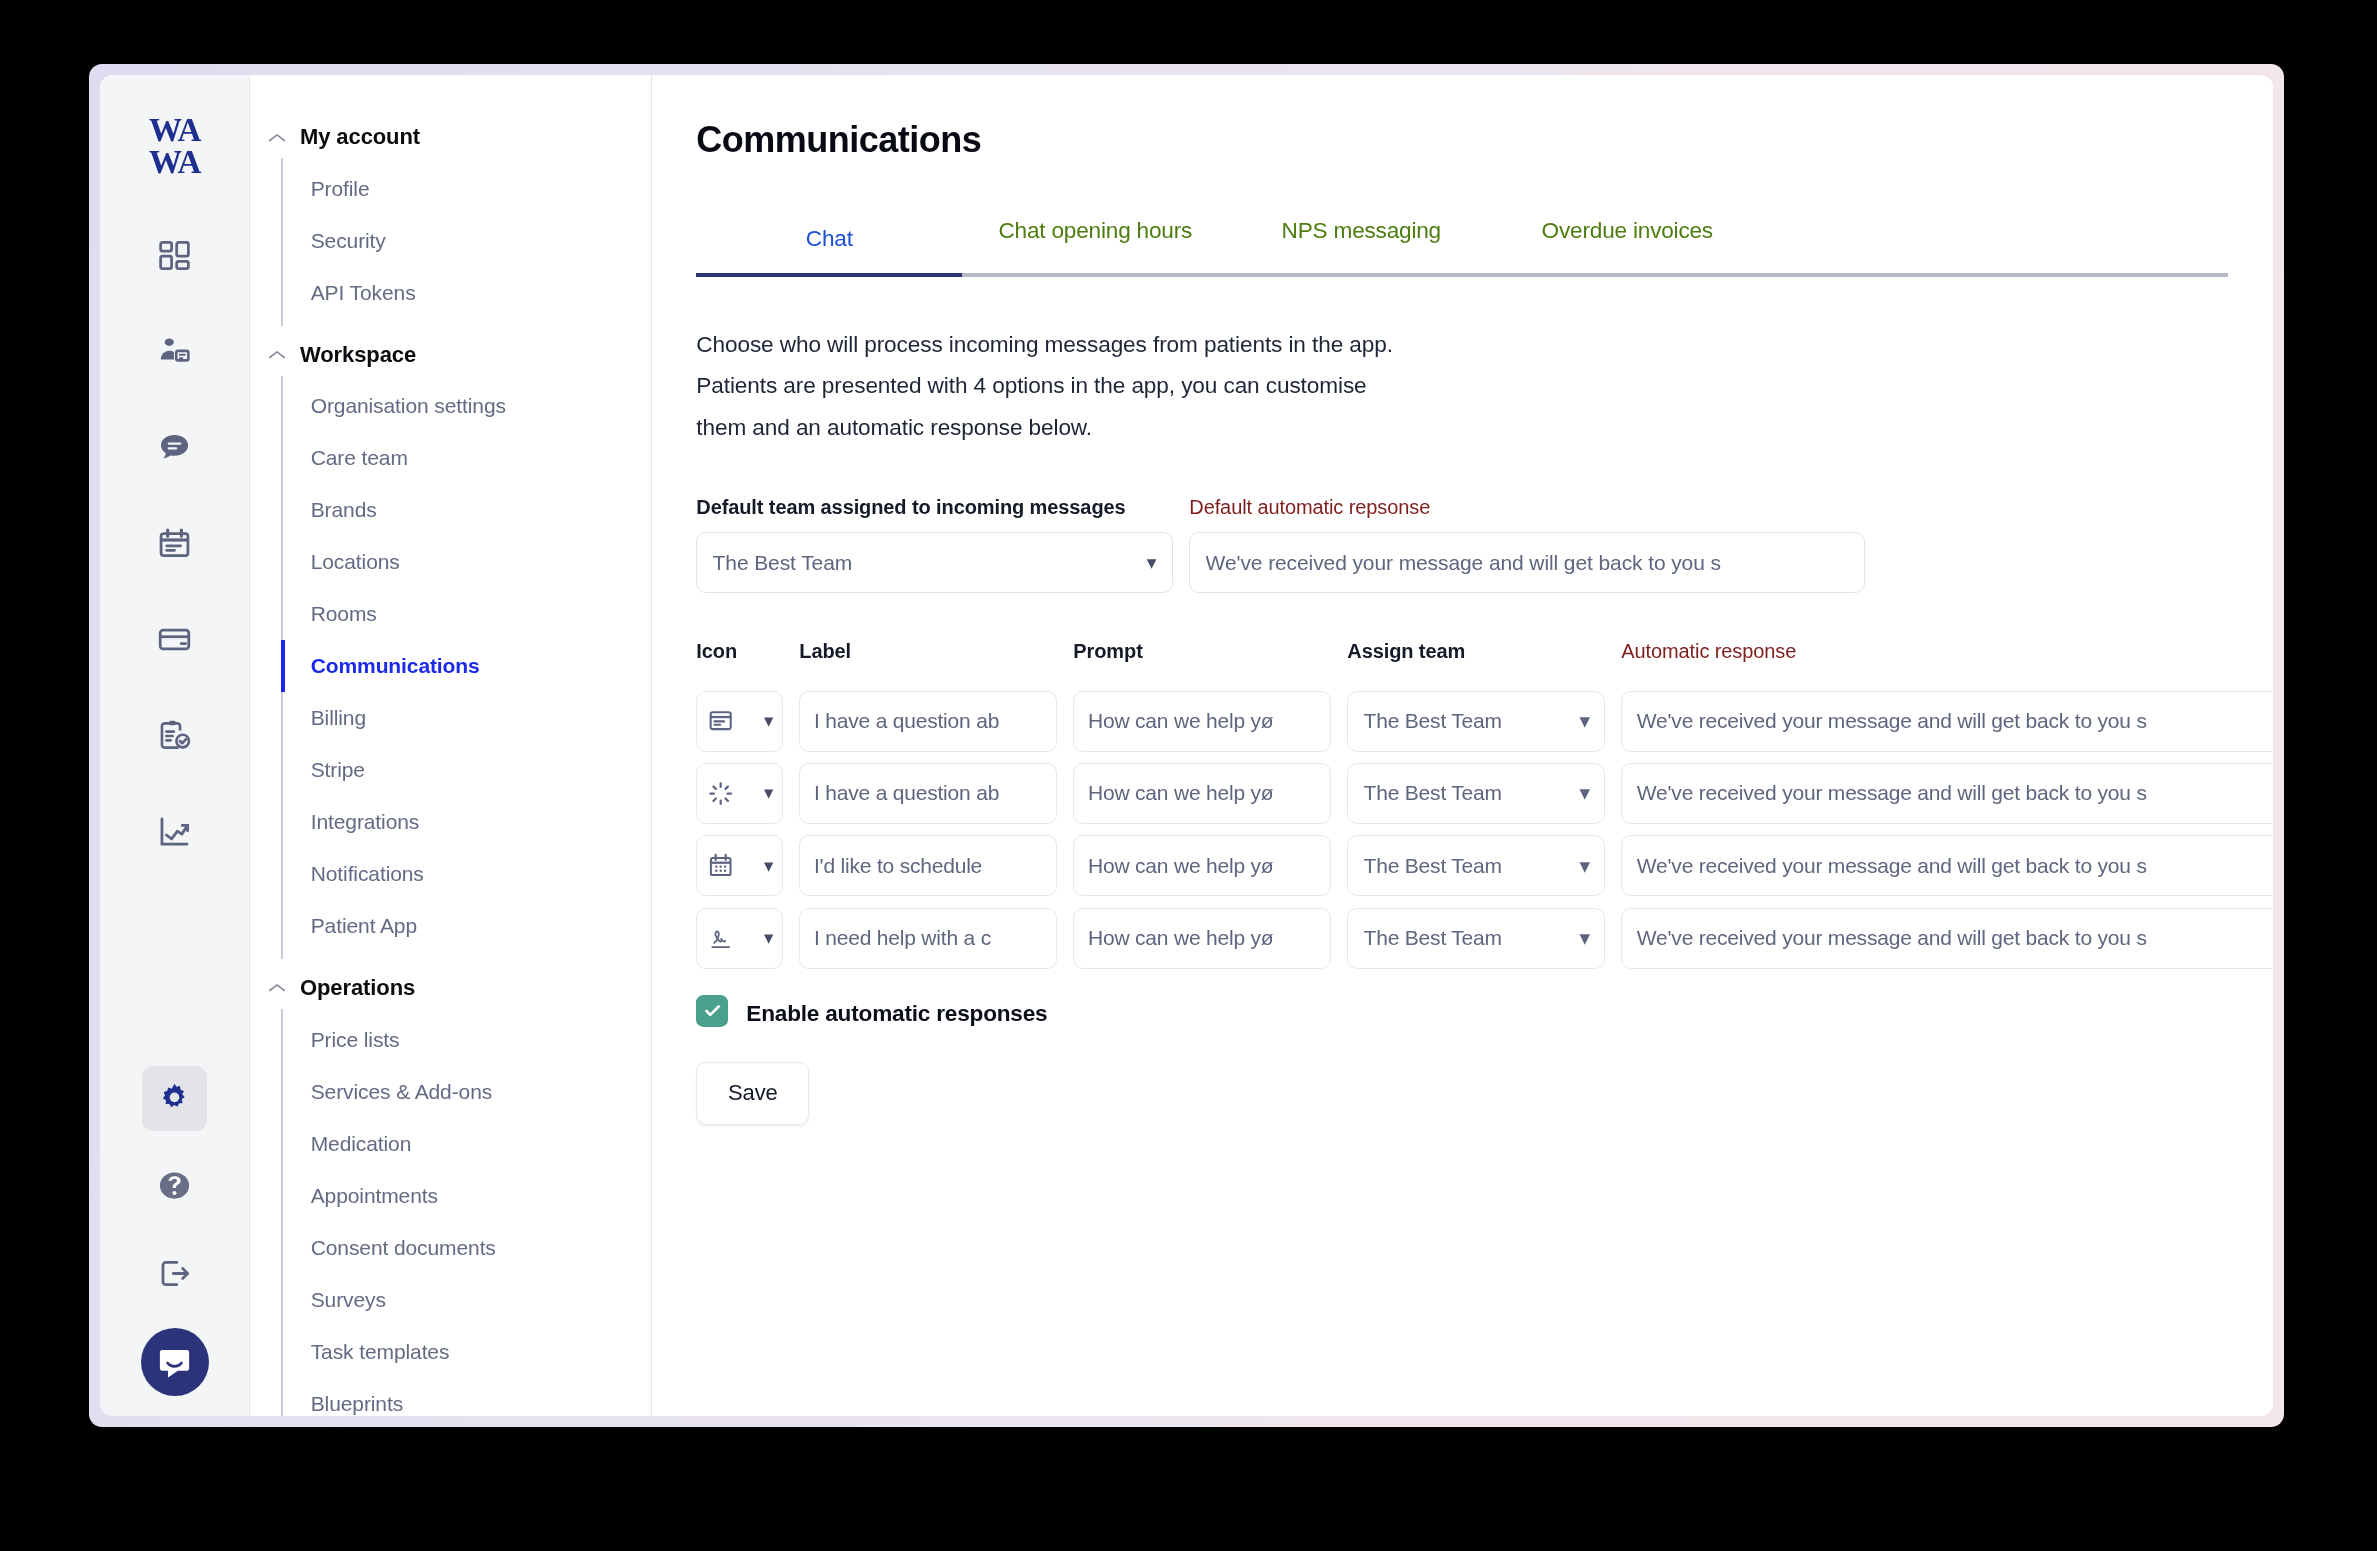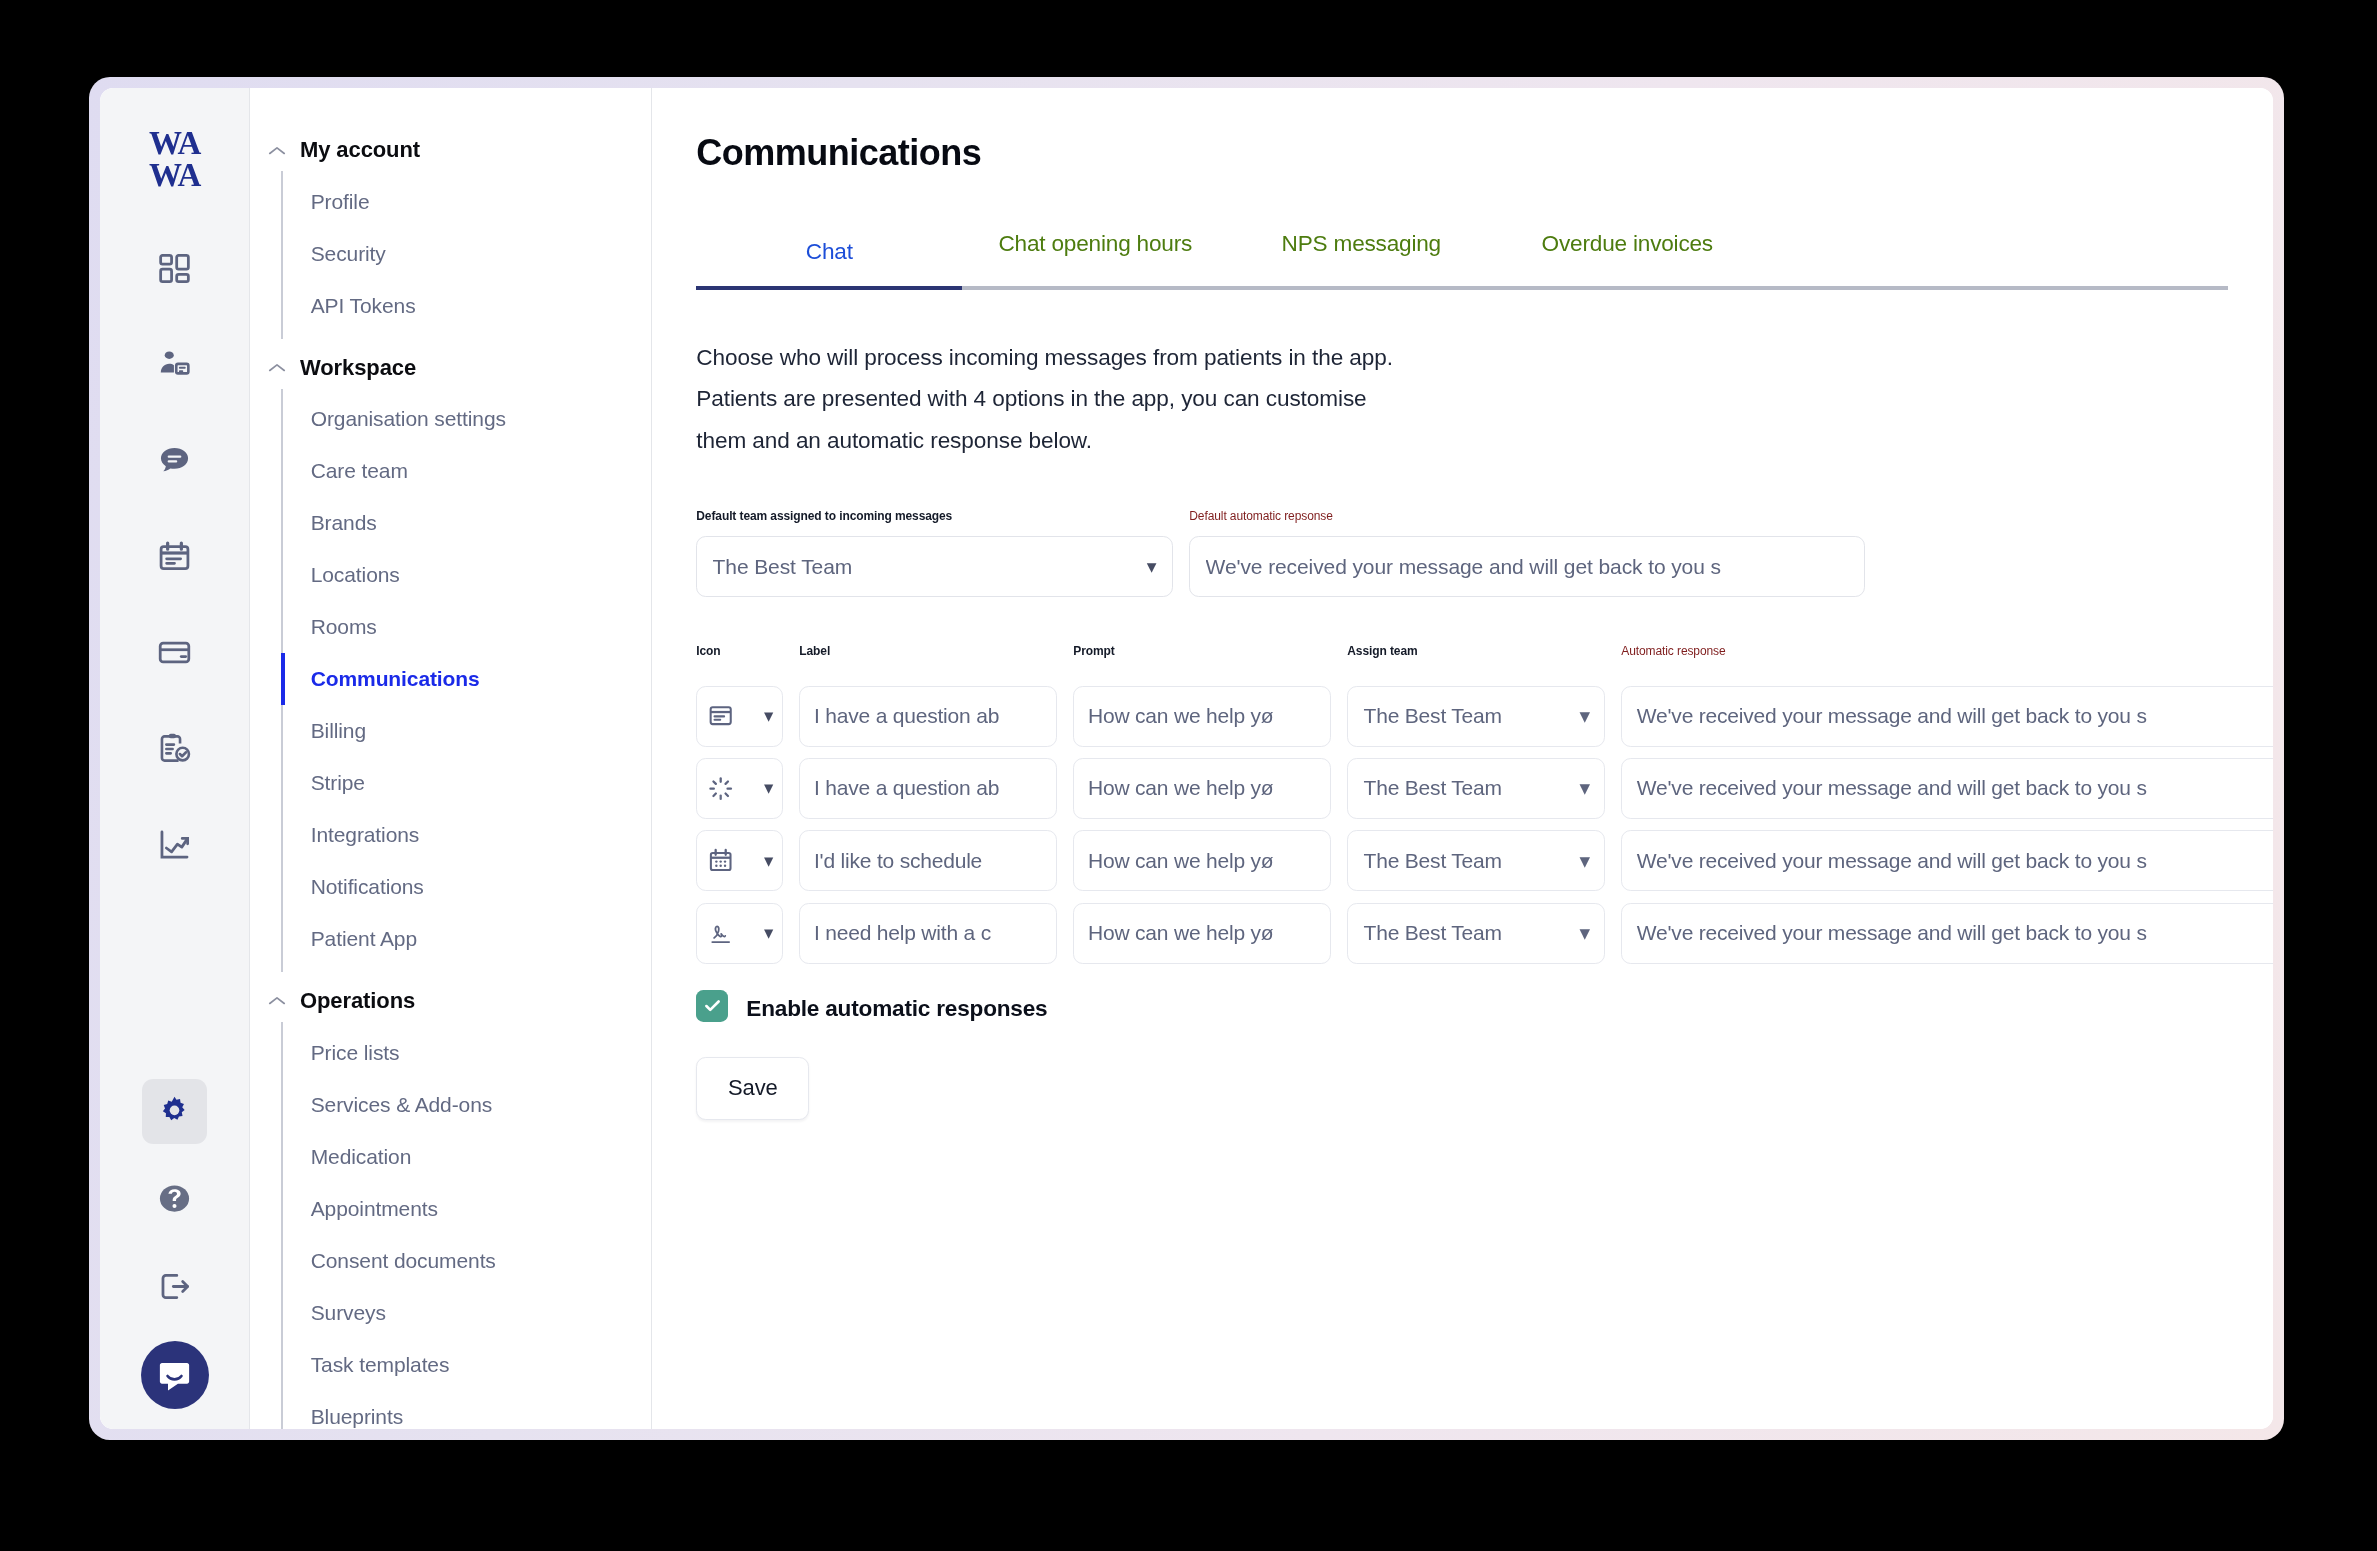--- a/index.html
+++ b/index.html
@@ -6,23 +6,23 @@
   html, body {
     width: 2377px; height: 1552px;
     background: #000;
     font-family: "Liberation Sans", sans-serif;
     overflow: hidden;
   }
 
   
   #app-frame {
     position: absolute;
-    left: 89px; top: 77px;
+    left: 89px; top: 64px;
     width: 2195px; height: 1363px;
-    border-radius: 21px;
+    border-radius: 13px;
     background: linear-gradient(105deg, #dfdcf1 0%, #e6e2f0 30%, #efe6ef 62%, #f4e7e9 100%);
     padding: 11.3px;
     overflow: hidden;
   }
   #app-window {
     width: 100%; height: 100%;
     border-radius: 13px;
     background: #ffffff;
     overflow: hidden;
     display: flex;
@@ -178,21 +178,21 @@
     margin-top: 44px;
   }
 
   
   #default-row {
     display: flex;
     gap: 16px;
     margin-bottom: 47px;
   }
   .field-label {
-    font-size: 12px;
+    font-size: 20px;
     font-weight: 700;
     color: #141a28;
     margin-bottom: 13.7px;
     letter-spacing: -0.1px;
   }
   .field-label.muted {
     color: #7f1d1d;
     font-weight: 400;
   }
   .col-default-team { width: 477px; }

